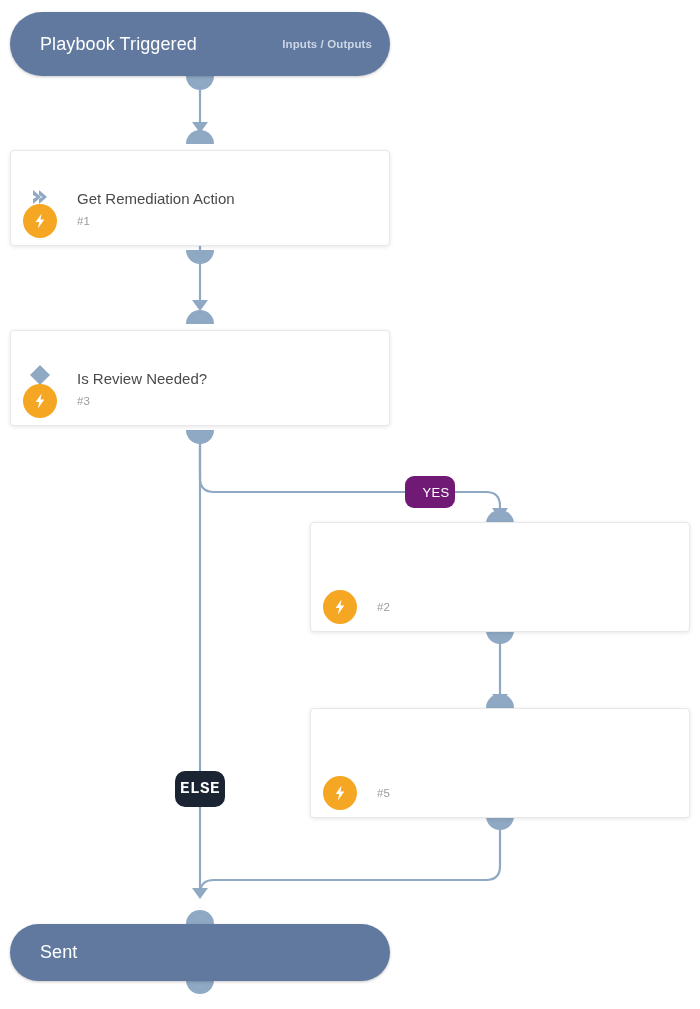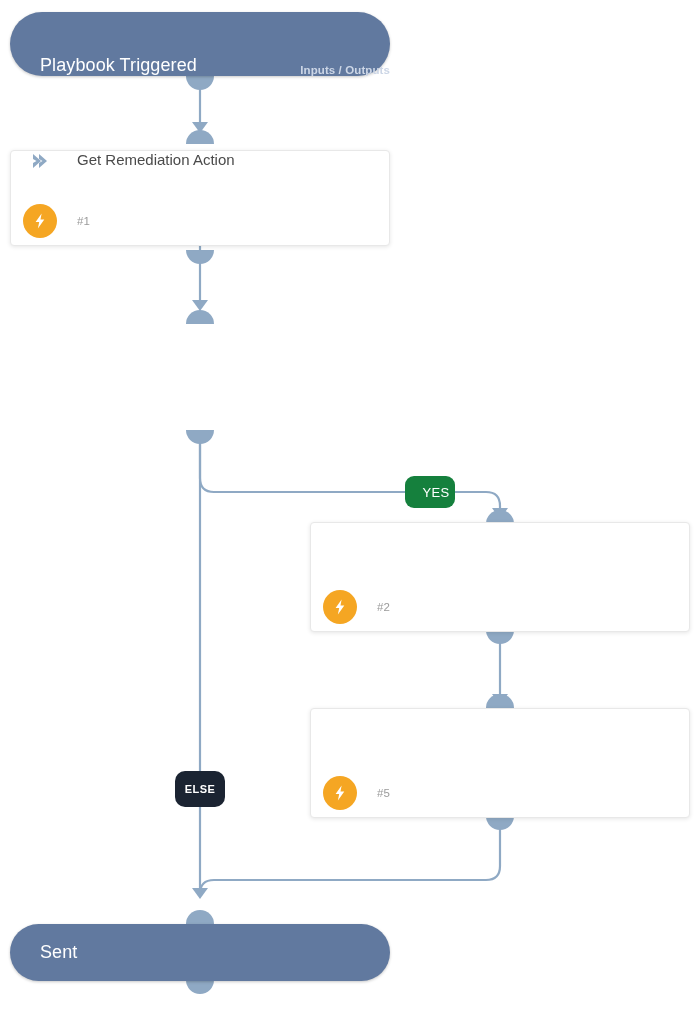--- a/index.html
+++ b/index.html
@@ -46,40 +46,41 @@
     letter-spacing: 0.1px;
     margin-left: 30px;
     white-space: nowrap;
   }
   .pill-sub {
     color: #ccd6e6;
     font-size: 11.5px;
     font-weight: bold;
     letter-spacing: 0.1px;
     margin-left: auto;
+    margin-right: 18px;
     white-space: nowrap;
   }
 
   
   .card {
     position: absolute;
     box-sizing: border-box;
     background: #ffffff;
     border: 1px solid #e8e8e8;
     border-radius: 4px;
     box-shadow: 0 1px 4px rgba(0,0,0,0.10);
     z-index: 3;
   }
   .card-row-title {
     position: absolute;
     left: 0; top: 0;
     right: 0;
     height: 56px;
     display: flex;
-    align-items: flex-start;
+    align-items: flex-end;
   }
   .card-icon {
     width: 46px;
     display: flex;
     align-items: center;
     justify-content: center;
     flex: none;
     margin-left: 6px;
   }
   .card-title {
@@ -125,26 +126,27 @@
     display: flex;
     align-items: center;
     justify-content: center;
     color: #ffffff;
     font-size: 13px;
     font-weight: 400;
     letter-spacing: 0.4px;
     border-radius: 9px;
     z-index: 4;
   }
-  .branch-yes { background: #15803d; padding-left: 12px; }
+  .branch-yes { background: #701a75; padding-left: 12px; }
   .branch-else {
     background: #1b2432;
     border-radius: 10px;
     font-weight: bold;
-    font-size: 11px;
+    font-size: 16px;
+    font-family: Liberation Mono, monospace;
   }
 </style>
 </head>
 <body>
 
 <div id="canvas">
 
   <svg id="edges" viewBox="0 0 700 1009" width="700" height="1009">
     <defs>
 
@@ -198,21 +200,21 @@
 
     <use href="#port-up" x="500" y="524"></use>
     <use href="#port-down" x="500" y="630"></use>
     <use href="#port-up" x="500" y="708"></use>
     <use href="#port-down" x="500" y="816"></use>
 
     <use href="#port-up" x="200" y="924"></use>
     <use href="#port-down" x="200" y="980"></use>
   </svg>
 
-  <div class="pill" style="left:10px; top:12px; width:380px; height:64px;align-items:flex-end;">
+  <div class="pill" style="left:10px; top:12px; width:380px; height:64px;">
     <span class="pill-title">Playbook Triggered</span>
     <span class="pill-sub">Inputs / Outputs</span>
   </div>
 
   <div class="card" style="left:10px; top:150px; width:380px; height:96px;">
     <div class="card-row-title">
       <span class="card-icon">
         <svg class="glyph" width="20" height="20" viewBox="0 0 20 20">
           <path d="M3 3 L11 10 L3 17 L3 12 L6.5 10 L3 8 Z" fill="#8fa9c4"></path>
           <path d="M9 3 L17 10 L9 17 L9 12 L12.5 10 L9 8 Z" fill="#8fa9c4"></path>
@@ -223,20 +225,38 @@
     <div class="card-row-meta">
       <span class="bolt-badge">
         <svg class="glyph" width="18" height="18" viewBox="0 0 18 18">
           <path d="M10.6 1.4 L4.6 10.1 L8.2 10.1 L6.9 16.6 L13.3 7.5 L9.5 7.5 Z" fill="#ffffff"></path>
         </svg>
       </span>
       <span class="card-id">#1</span>
     </div>
   </div>
 
+  <div class="card" style="left:10px; top:330px; width:380px; height:96px;">
+    <div class="card-row-title">
+      <span class="card-icon">
+        <svg class="glyph" width="24" height="24" viewBox="0 0 24 24">
+          <path d="M12 2 L22 12 L12 22 L2 12 Z" fill="#8fa9c4"></path>
+        </svg>
+      </span>
+      <span class="card-title">Is Review Needed?</span>
+    </div>
+    <div class="card-row-meta">
+      <span class="bolt-badge">
+        <svg class="glyph" width="18" height="18" viewBox="0 0 18 18">
+          <path d="M10.6 1.4 L4.6 10.1 L8.2 10.1 L6.9 16.6 L13.3 7.5 L9.5 7.5 Z" fill="#ffffff"></path>
+        </svg>
+      </span>
+      <span class="card-id">#3</span>
+    </div>
+  </div>
 
   <div class="branch-label branch-yes" style="left:405px; top:476px; width:50px; height:32px;">
     <span>YES</span>
   </div>
 
   <div class="card" style="left:310px; top:522px; width:380px; height:110px;">
     <div class="card-row-meta">
       <span class="bolt-badge">
         <svg class="glyph" width="18" height="18" viewBox="0 0 18 18">
           <path d="M10.6 1.4 L4.6 10.1 L8.2 10.1 L6.9 16.6 L13.3 7.5 L9.5 7.5 Z" fill="#ffffff"></path>

